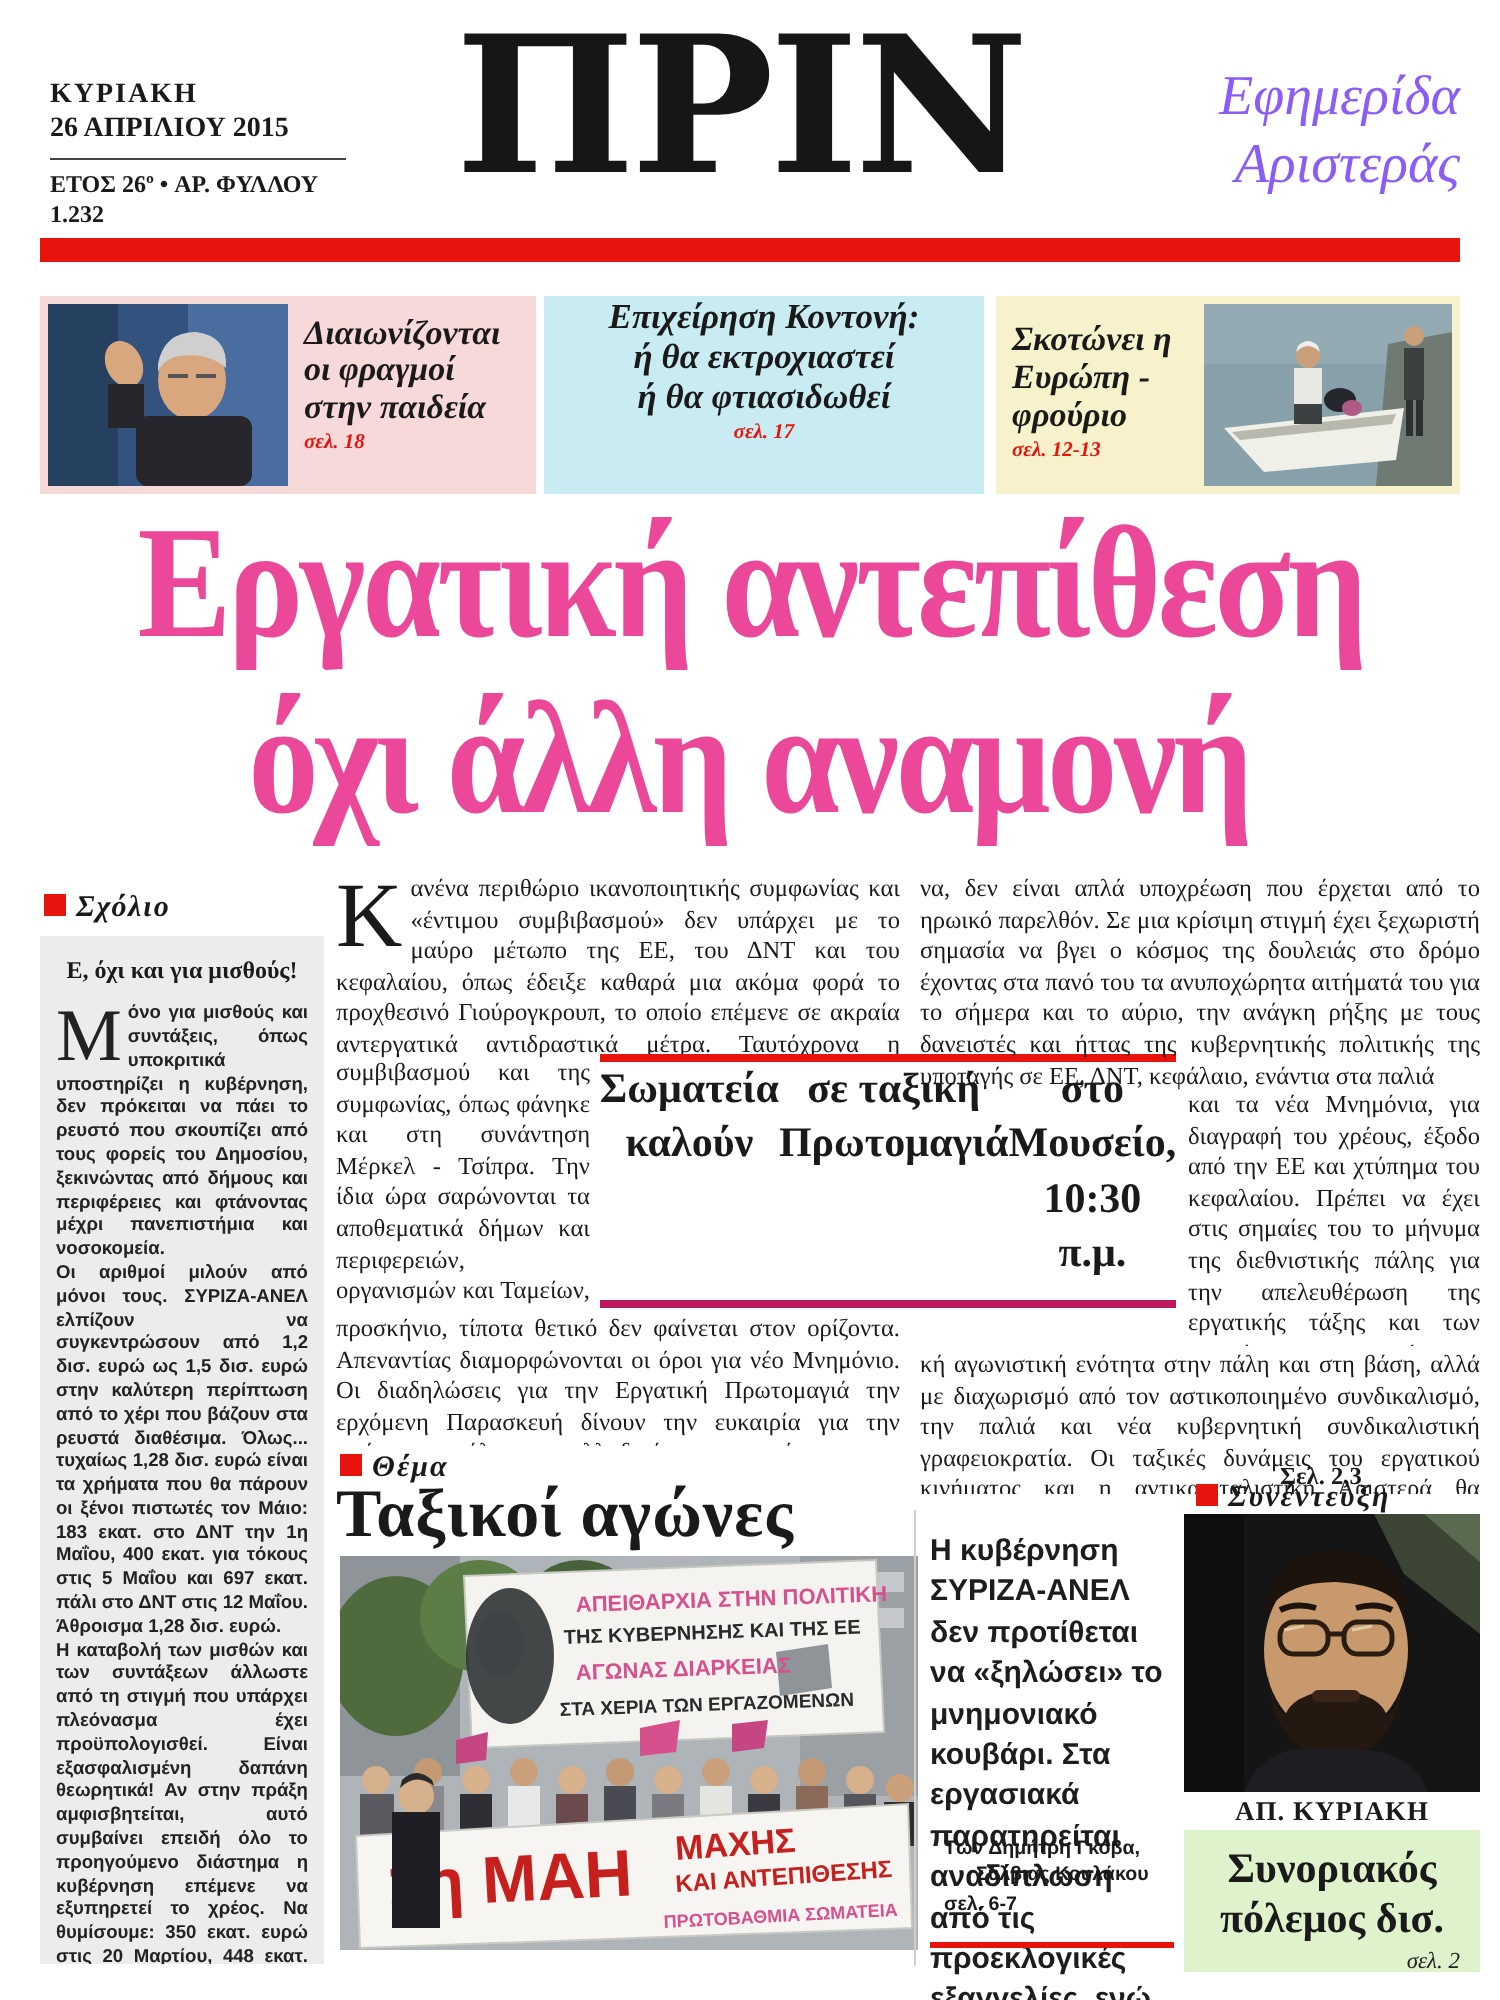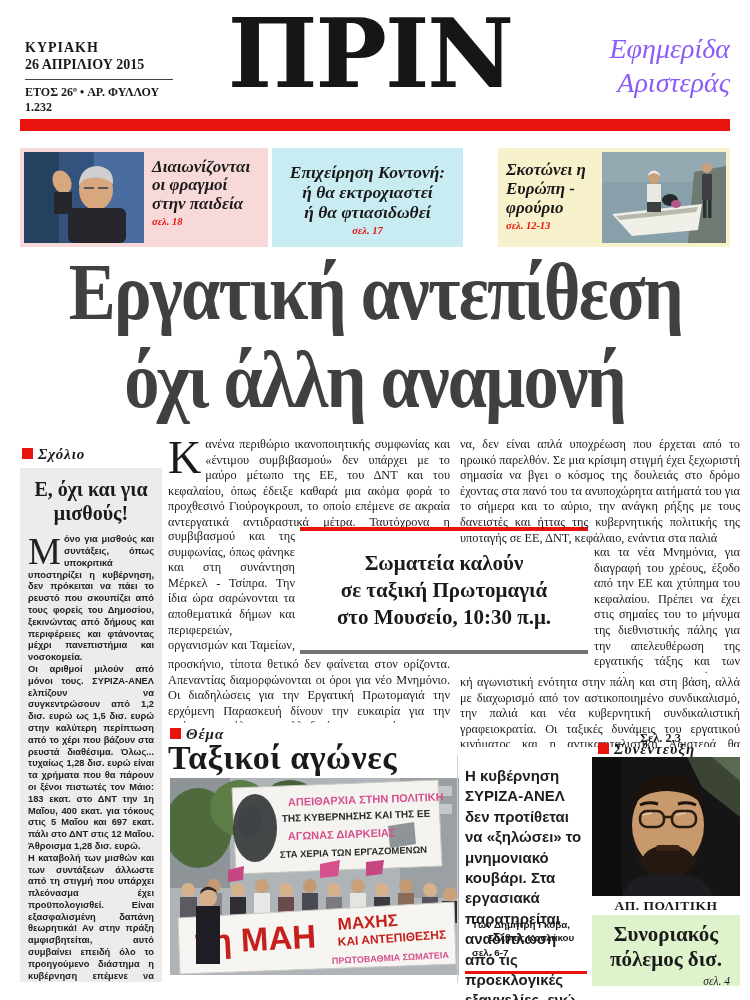--- a/index.html
+++ b/index.html
@@ -21,47 +21,47 @@
     letter-spacing:-2px; color:#161616; }
   .tagline { position:absolute; left:520px; top:32px; width:210px; text-align:right;
     font-style:italic; font-size:28px; line-height:1.2; color:#8b5cf6; }
   .red-bar { position:absolute; left:20px; top:119px; width:710px; height:12px; background:#e8130c; }
   
   .teaser { position:absolute; top:148px; height:99px; overflow:hidden; }
   .teaser .pg { font-style:italic; font-weight:bold; color:#e8130c; font-size:10.5px; margin-top:3px; }
   #teaser1 { left:20px; width:248px; background:#f8d9da; display:flex; }
   #teaser1 .photo { width:120px; height:91px; margin:4px 0 0 4px; flex:none; }
   #teaser1 .txt { padding:10px 16px 0 8px; font-style:italic; font-weight:bold; font-size:17px; line-height:1.08; }
-  #teaser2 { left:272px; width:191px; background:#c9ecf2; text-align:center; padding-top:14px;
+  #teaser2 { left:272px; width:220px; background:#c9ecf2; text-align:center; 
     font-style:italic; font-weight:600; font-size:17.5px; line-height:1.15; }
   #teaser3 { left:498px; width:232px; background:#f7f2cb; display:flex; }
   #teaser3 .txt { padding:12px 2px 0 8px; font-style:italic; font-weight:600; font-size:17px; line-height:1.12; width:104px; flex:none; }
   #teaser3 .photo { width:124px; height:91px; margin:4px 0 0 0; flex:none; }
   
   .headline { position:absolute; left:10px; top:248px; width:730px; text-align:center;
-    font-weight:bold; color:#404040; }
+    font-weight:bold; color:#ec4899; }
   .headline .ln { display:block; font-size:80px; line-height:88px; white-space:nowrap; }
   .headline .cond { display:inline-block; transform:scaleX(0.88); transform-origin:50% 50%; letter-spacing:-2px; }
   
   .sec-label { position:absolute; font-style:italic; font-weight:bold; font-size:15px; letter-spacing:1px; }
   .sec-label .sq { display:inline-block; width:11px; height:11px; background:#e8130c; margin-right:5px; }
   
   #commentary-box { position:absolute; left:20px; top:468px; width:142px; height:514px;
     background:#ececec; padding:10px 8px; overflow:hidden; }
-  #commentary-box h3 { font-size:20px; text-align:center; line-height:1.18; margin-bottom:9px; font-weight:bold; }
+  #commentary-box h3 { font-size:12px; text-align:center; line-height:1.18; margin-bottom:9px; font-weight:bold; }
   #commentary-box p { font-family:"Liberation Sans", sans-serif; font-weight:bold; font-size:9.3px;
     line-height:1.27; text-align:justify; color:#222; }
   .dropcap-m { float:left; font-family:"Liberation Serif", serif; font-weight:normal; font-size:37px;
     line-height:0.8; padding:3px 3px 0 0; }
   
   .art { position:absolute; font-size:12.3px; line-height:1.27; text-align:justify; overflow:hidden; }
   .dropcap-k { float:left; font-size:46px; line-height:0.82; padding:2px 4px 0 0; font-weight:normal; }
   #callout { position:absolute; left:300px; top:527px; width:288px; height:127px;
-    border-top:4px solid #e8130c; border-bottom:4px solid #737373;
-    display:flex; flex-direction:column; justify-content:center; text-align:center;
+    border-top:4px solid #e8130c; border-bottom:4px solid #be185d;
+    display:flex; flex-direction:row; justify-content:center; text-align:center;
     font-weight:bold; font-size:21px; line-height:1.3; }
   #page-ref { position:absolute; left:640px; top:731px; width:100px; text-align:left;
     font-weight:bold; font-size:12.3px; }
   
   #thema-title { position:absolute; left:168px; top:739px; font-size:34px; font-weight:600; letter-spacing:0.5px; }
   #protest-photo { position:absolute; left:170px; top:778px; width:289px; height:197px; }
   .col-rule { position:absolute; left:457px; top:755px; width:1px; height:228px; background:#cfcfcf; }
   
   #interview-intro { position:absolute; left:465px; top:766px; width:122px;
     font-family:"Liberation Sans", sans-serif; font-weight:bold; font-size:15px; line-height:1.36; color:#1d1d1d; }
@@ -272,26 +272,26 @@
     <rect x="48" y="54" width="24" height="16" rx="7" fill="none" stroke="#2a1c10" stroke-width="2.5"></rect>
     <rect x="80" y="54" width="24" height="16" rx="7" fill="none" stroke="#2a1c10" stroke-width="2.5"></rect>
     <line x1="72" y1="60" x2="80" y2="60" stroke="#2a1c10" stroke-width="2.5"></line>
     <line x1="50" y1="58" x2="60" y2="56" stroke="#e8d8b0" stroke-width="1.5" opacity="0.8"></line>
     <line x1="84" y1="58" x2="94" y2="56" stroke="#e8d8b0" stroke-width="1.5" opacity="0.8"></line>
     <path d="M48 48 Q56 44 66 47" stroke="#1c130c" stroke-width="3" fill="none"></path>
     <path d="M86 47 Q96 44 104 48" stroke="#1c130c" stroke-width="3" fill="none"></path>
     <path d="M30 139 Q40 112 76 118 Q112 114 122 139 Z" fill="#1d1d22"></path>
   </svg>
 
-  <div id="interview-name">ΑΠ. ΠΟΛΙΤΙΚΗ</div>
+  <div id="interview-name">ΑΠ. ΚΥΡΙΑΚΗ</div>
 
   <div id="interview-box">
     <div class="t">Συνοριακός</div>
     <div class="t">πόλεμος δισ.</div>
-    <div class="pg">σελ. 4</div>
+    <div class="pg">σελ. 2</div>
   </div>
 
   <div id="byline">
     <div>Των Δημήτρη Γκόβα,</div>
     <div class="indent">Σύλβιας Κουλάκου</div>
     <div class="pg">σελ. 6-7</div>
   </div>
   <div id="byline-rule"></div>
 
 </div>

